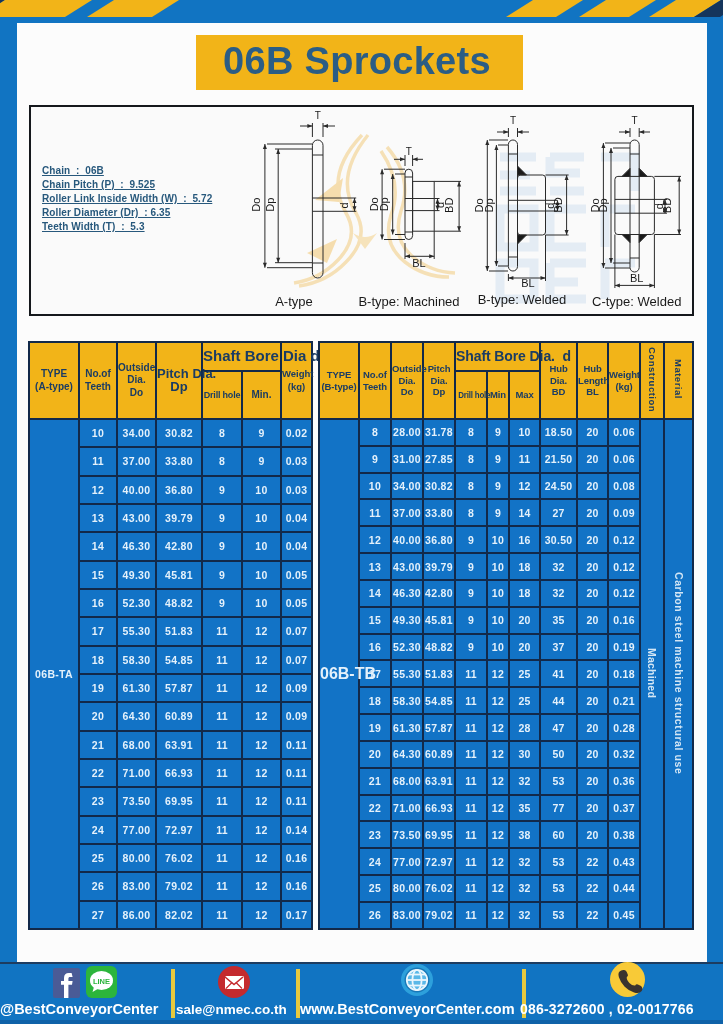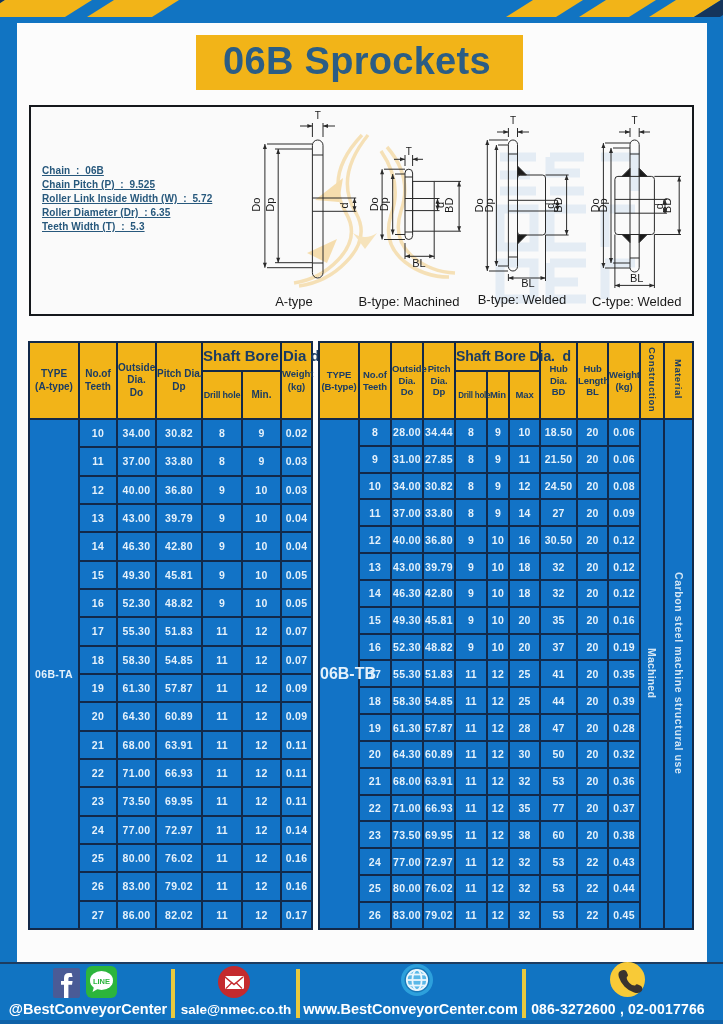--- a/index.html
+++ b/index.html
@@ -5,21 +5,21 @@
 body{width:723px;height:1024px;position:relative;overflow:hidden;
      font-family:"Liberation Sans",sans-serif;background:#fff;}
 .tbl{border-collapse:collapse;table-layout:fixed;}
 .tbl td{border:2px solid #12294a;text-align:center;vertical-align:middle;padding:0;overflow:visible;}
 .tbl .h{background:#f2b418;color:#1b3c63;font-weight:bold;font-size:10px;line-height:12.2px;white-space:nowrap;}
 .rt .h{font-size:9.5px;letter-spacing:-.1px;line-height:11.8px;}
 .tbl .b{background:#1273c6;color:#e4f1fb;font-weight:bold;font-size:10.5px;letter-spacing:.3px;white-space:nowrap;}
 .vh{writing-mode:vertical-rl;letter-spacing:.5px;}
 .vb{writing-mode:vertical-rl;font-weight:bold;color:#d3e6f5;font-size:10.5px;letter-spacing:.2px;}
 .ar{fill:#2a2a2a;stroke:none;}
-.ft{position:absolute;text-align:center;color:#fff;font-weight:bold;font-size:14.5px;font-family:"Liberation Sans",sans-serif;}
+.ft{position:absolute;color:#fff;font-weight:bold;font-size:14.5px;font-family:"Liberation Sans",sans-serif;}
 </style></head>
 <body>
 
 <div style="position:absolute;left:0;top:0;width:723px;height:1024px;background:#1174c2"></div>
 
 <div style="position:absolute;left:17px;top:23px;width:690px;height:939px;background:#fcfcfc"></div>
 
 <svg width="723" height="23" style="position:absolute;left:0;top:0">
   <rect width="723" height="23" fill="#1174c2"></rect>
   <polygon points="-47,17 -22,17 5,0 -20,0" fill="#15355c"></polygon>
@@ -266,21 +266,21 @@
         <col style="width:46px">
         <col style="width:40px">
         <col style="width:39px">
         <col style="width:31px">
       </colgroup>
 <tbody>
         <tr style="height:29px">
           <td class="h" rowspan="2">TYPE<br>(A-type)</td>
           <td class="h" rowspan="2">No.of<br>Teeth</td>
           <td class="h" rowspan="2">Outside<br>Dia.<br>Do</td>
-          <td class="h" rowspan="2" style="font-size:10px">Pitch Dia.<br>Dp</td>
+          <td class="h" rowspan="2" style="font-size:13px">Pitch Dia.<br>Dp</td>
           <td class="h" colspan="2" style="font-size:15px">Shaft Bore Dia d</td>
           <td class="h" rowspan="2" style="font-size:9.5px">Weight<br>(kg)</td>
         </tr>
 <tr style="height:48px">
           <td class="h" style="font-size:9px;letter-spacing:-.2px">Drill hole</td>
           <td class="h">Min.</td>
         </tr>
 <tr>
           <td class="b" rowspan="18">06B-TA</td>
           <td class="b">10</td>
@@ -461,21 +461,21 @@
         </tr>
 <tr style="height:48px">
           <td class="h"><span style="display:inline-block;font-size:9px;letter-spacing:-.2px;transform:scaleX(.88);transform-origin:50% 50%">Drill hole</span></td>
           <td class="h">Min</td>
           <td class="h">Max</td>
         </tr>
 <tr>
           <td class="b" rowspan="19" style="font-size:16px;letter-spacing:0">06B-TB</td>
           <td class="b">8</td>
           <td class="b">28.00</td>
-          <td class="b">34.44</td>
+          <td class="b">31.78</td>
           <td class="b">8</td>
           <td class="b">9</td>
           <td class="b">10</td>
           <td class="b">18.50</td>
           <td class="b">20</td>
           <td class="b">0.06</td>
           <td class="b" rowspan="19"><span class="vb">Machined</span></td>
           <td class="b" rowspan="19"><span class="vb" style="letter-spacing:.6px">Carbon&nbsp;steel&nbsp;machine&nbsp;structural&nbsp;use</span></td>
         </tr>
 <tr>
@@ -568,32 +568,32 @@
         </tr>
 <tr>
           <td class="b">17</td>
           <td class="b">55.30</td>
           <td class="b">51.83</td>
           <td class="b">11</td>
           <td class="b">12</td>
           <td class="b">25</td>
           <td class="b">41</td>
           <td class="b">20</td>
-          <td class="b">0.35</td>
+          <td class="b">0.18</td>
         </tr>
 <tr>
           <td class="b">18</td>
           <td class="b">58.30</td>
           <td class="b">54.85</td>
           <td class="b">11</td>
           <td class="b">12</td>
           <td class="b">25</td>
           <td class="b">44</td>
           <td class="b">20</td>
-          <td class="b">0.39</td>
+          <td class="b">0.21</td>
         </tr>
 <tr>
           <td class="b">19</td>
           <td class="b">61.30</td>
           <td class="b">57.87</td>
           <td class="b">11</td>
           <td class="b">12</td>
           <td class="b">28</td>
           <td class="b">47</td>
           <td class="b">20</td>

